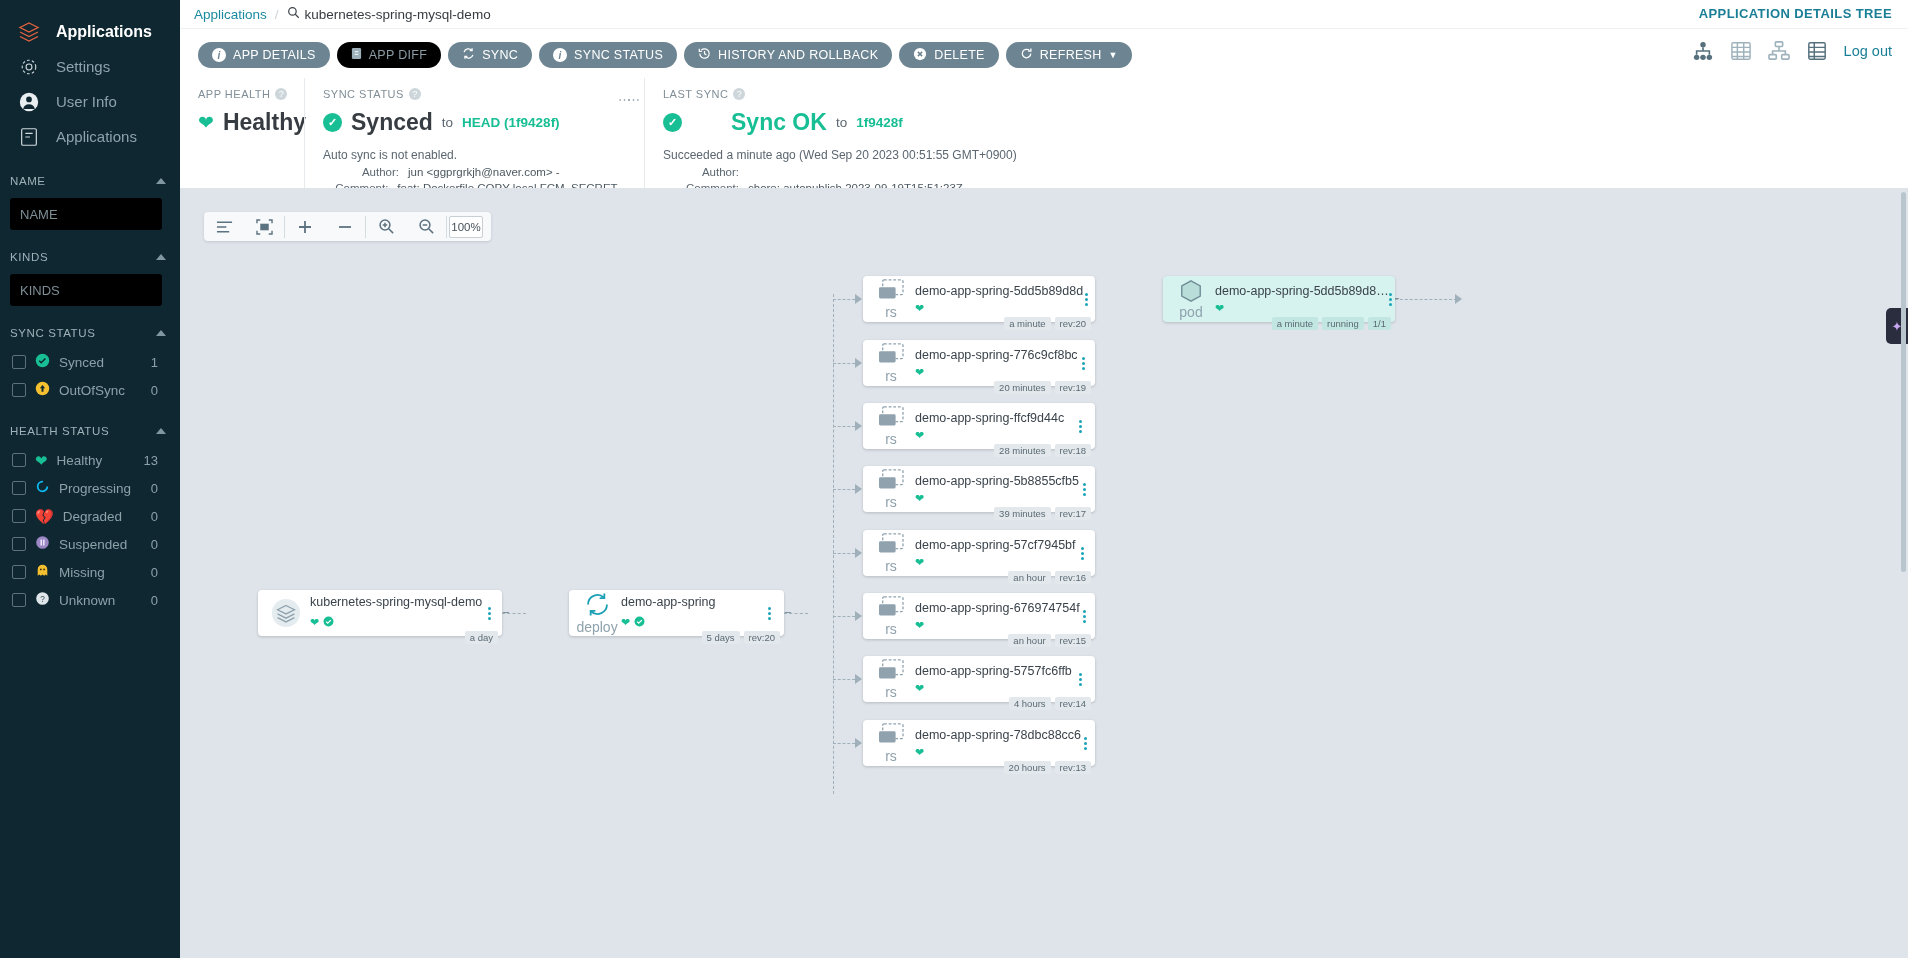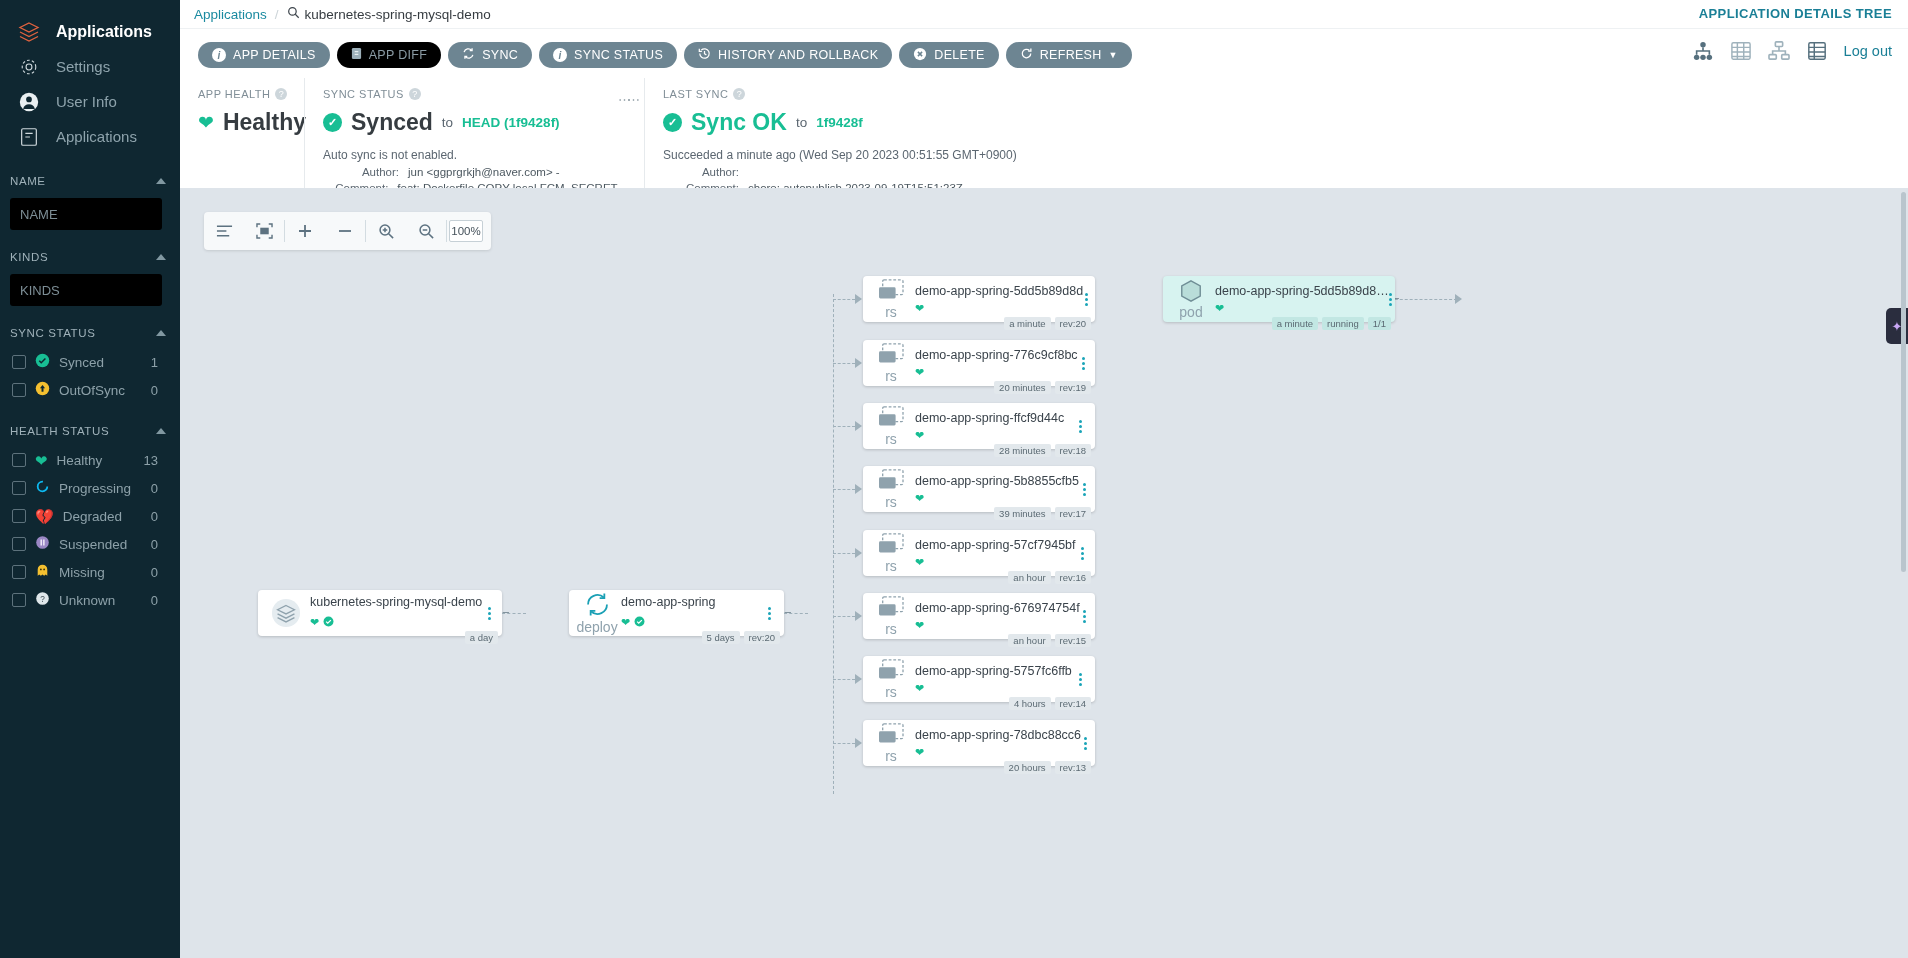--- a/index.html
+++ b/index.html
@@ -70,35 +70,35 @@
 
   
   #status { position:absolute; left:180px; top:78px; right:0; height:110px; background:#fff; display:flex; }
   .sp { padding:10px 14px 0 18px; position:relative; }
   .sp + .sp { border-left:1px solid #e6eaed; }
   .sp-title { font-size:11px; letter-spacing:.5px; color:#808e97; display:flex; align-items:center; gap:5px; }
   .qm { width:12px;height:12px;border-radius:50%;background:#cdd6db;color:#fff;font-size:9px;
      display:flex;align-items:center;justify-content:center;}
   .sp-main { display:flex; align-items:center; gap:9px; margin-top:9px; }
   .sp-main .big { font-size:23px; font-weight:bold; color:#363c41; }
-  .sp-main .big.ok { color:#18be94; }
+  .sp-main .big.ok { color:#18be94;margin-left:40px; }
   .sp-main .to { font-size:13.5px; color:#5b6670; }
   .sp-main .rev { font-size:13.5px; color:#18be94; font-weight:bold; }
   .sub { font-size:12px; color:#5b6670; margin-top:12px; }
   .kv { display:flex; font-size:11.5px; color:#4c5860; margin-top:4px; }
   .kv .k { width:76px; text-align:right; color:#5b6670; }
   .kv .v { margin-left:9px; }
   .dots { position:absolute; right:12px; top:14px; color:#8c9aa2; letter-spacing:1px; cursor:pointer; font-size:13px; }
   .heart { color:#18be94; font-size:19px; }
   .okcirc { width:19px;height:19px;border-radius:50%;background:#18be94;display:flex;align-items:center;
      justify-content:center;color:#fff;font-size:11px;font-weight:bold;}
 
   
   #graph { position:absolute; left:180px; top:188px; right:0; bottom:0; background:#dee4ea; overflow:hidden; }
-  .gtools { position:absolute; left:24px; top:24px; height:38px; background:#f7f9fa; border-radius:4px;
+  .gtools { position:absolute; left:24px; top:24px; height:29px; background:#f7f9fa; border-radius:4px;
      display:flex; align-items:center; box-shadow:0 1px 3px rgba(0,0,0,.12); }
   .gt { width:40px; height:38px; display:flex; align-items:center; justify-content:center; cursor:pointer;
      color:#5d7280; }
   .gt-div { width:1px; height:22px; background:#d3dce1; }
   .zoomv { width:34px; height:22px; border:1px solid #c6d0d6; border-radius:2px; background:#fff;
      font-size:11.5px; color:#46525b; text-align:center; margin:0 8px 0 2px; font-family:"Liberation Sans",sans-serif; }
 
   .node { position:absolute; background:#fff; border-radius:4px; box-shadow:0 1px 3px rgba(0,0,0,.18); }
   .node .body { display:flex; align-items:center; height:100%; padding-left:10px; position:relative; }
   .node .ico { width:36px; flex:0 0 36px; display:flex; flex-direction:column; align-items:center; color:#8fa2ad; }

